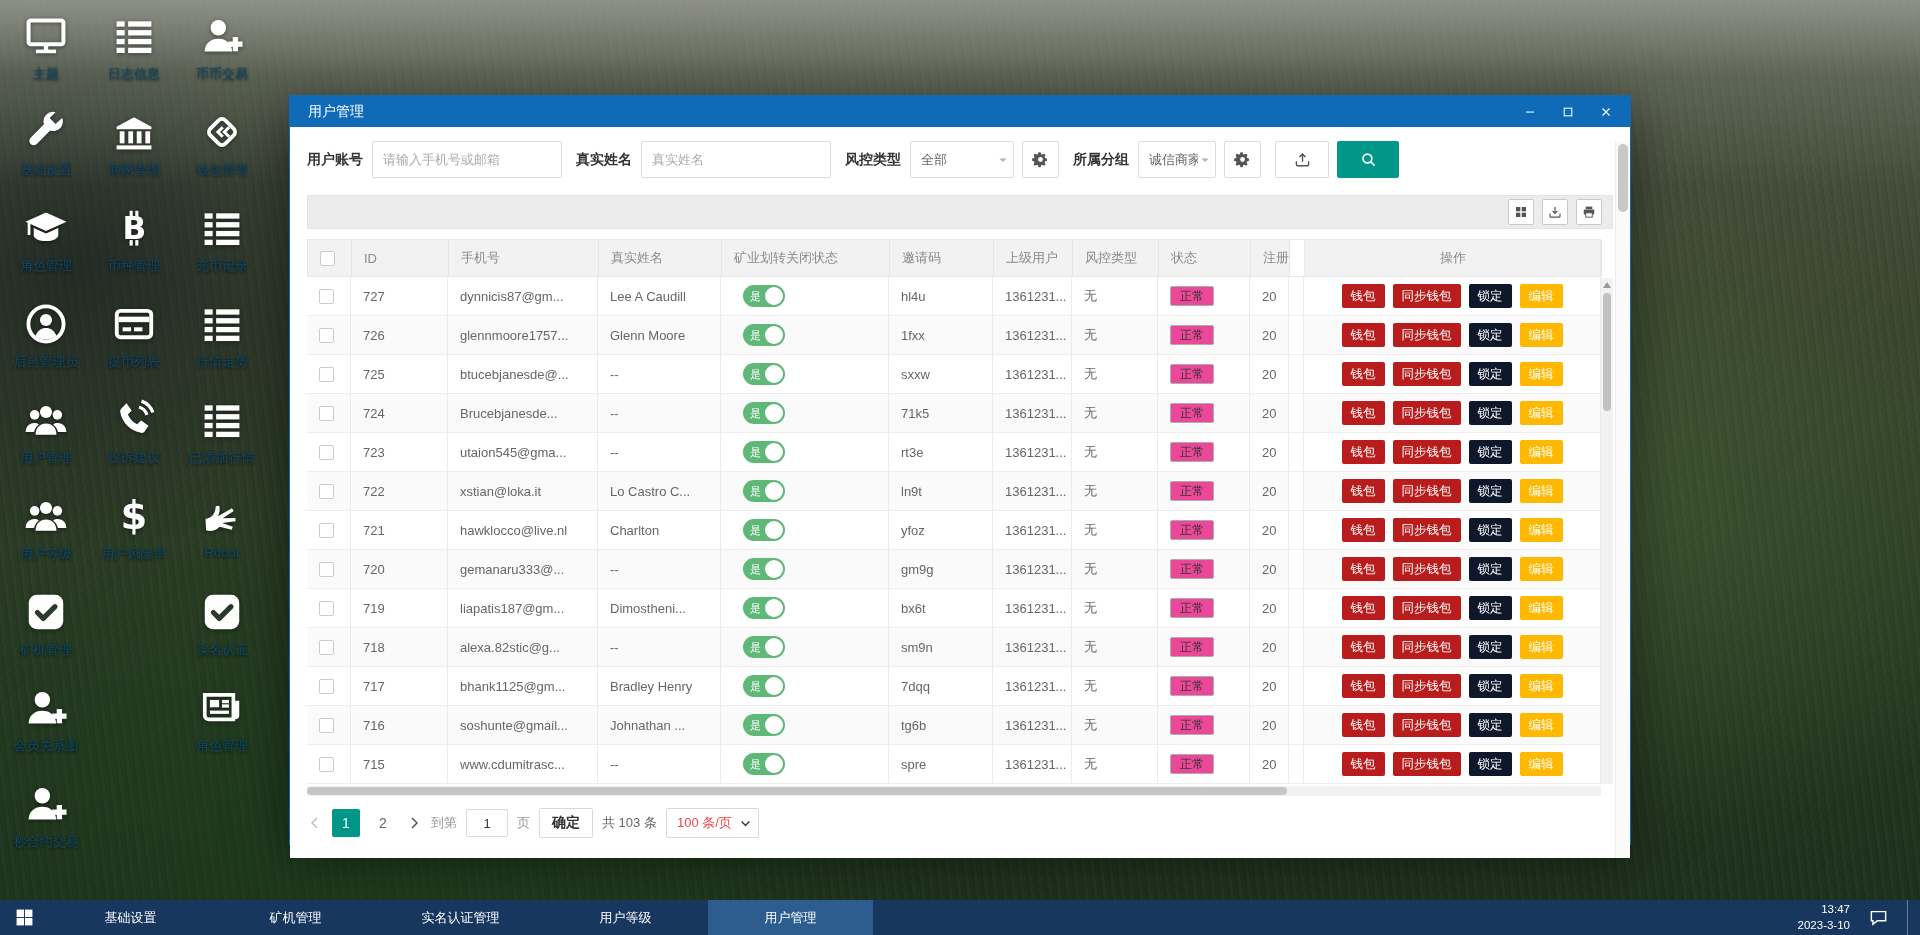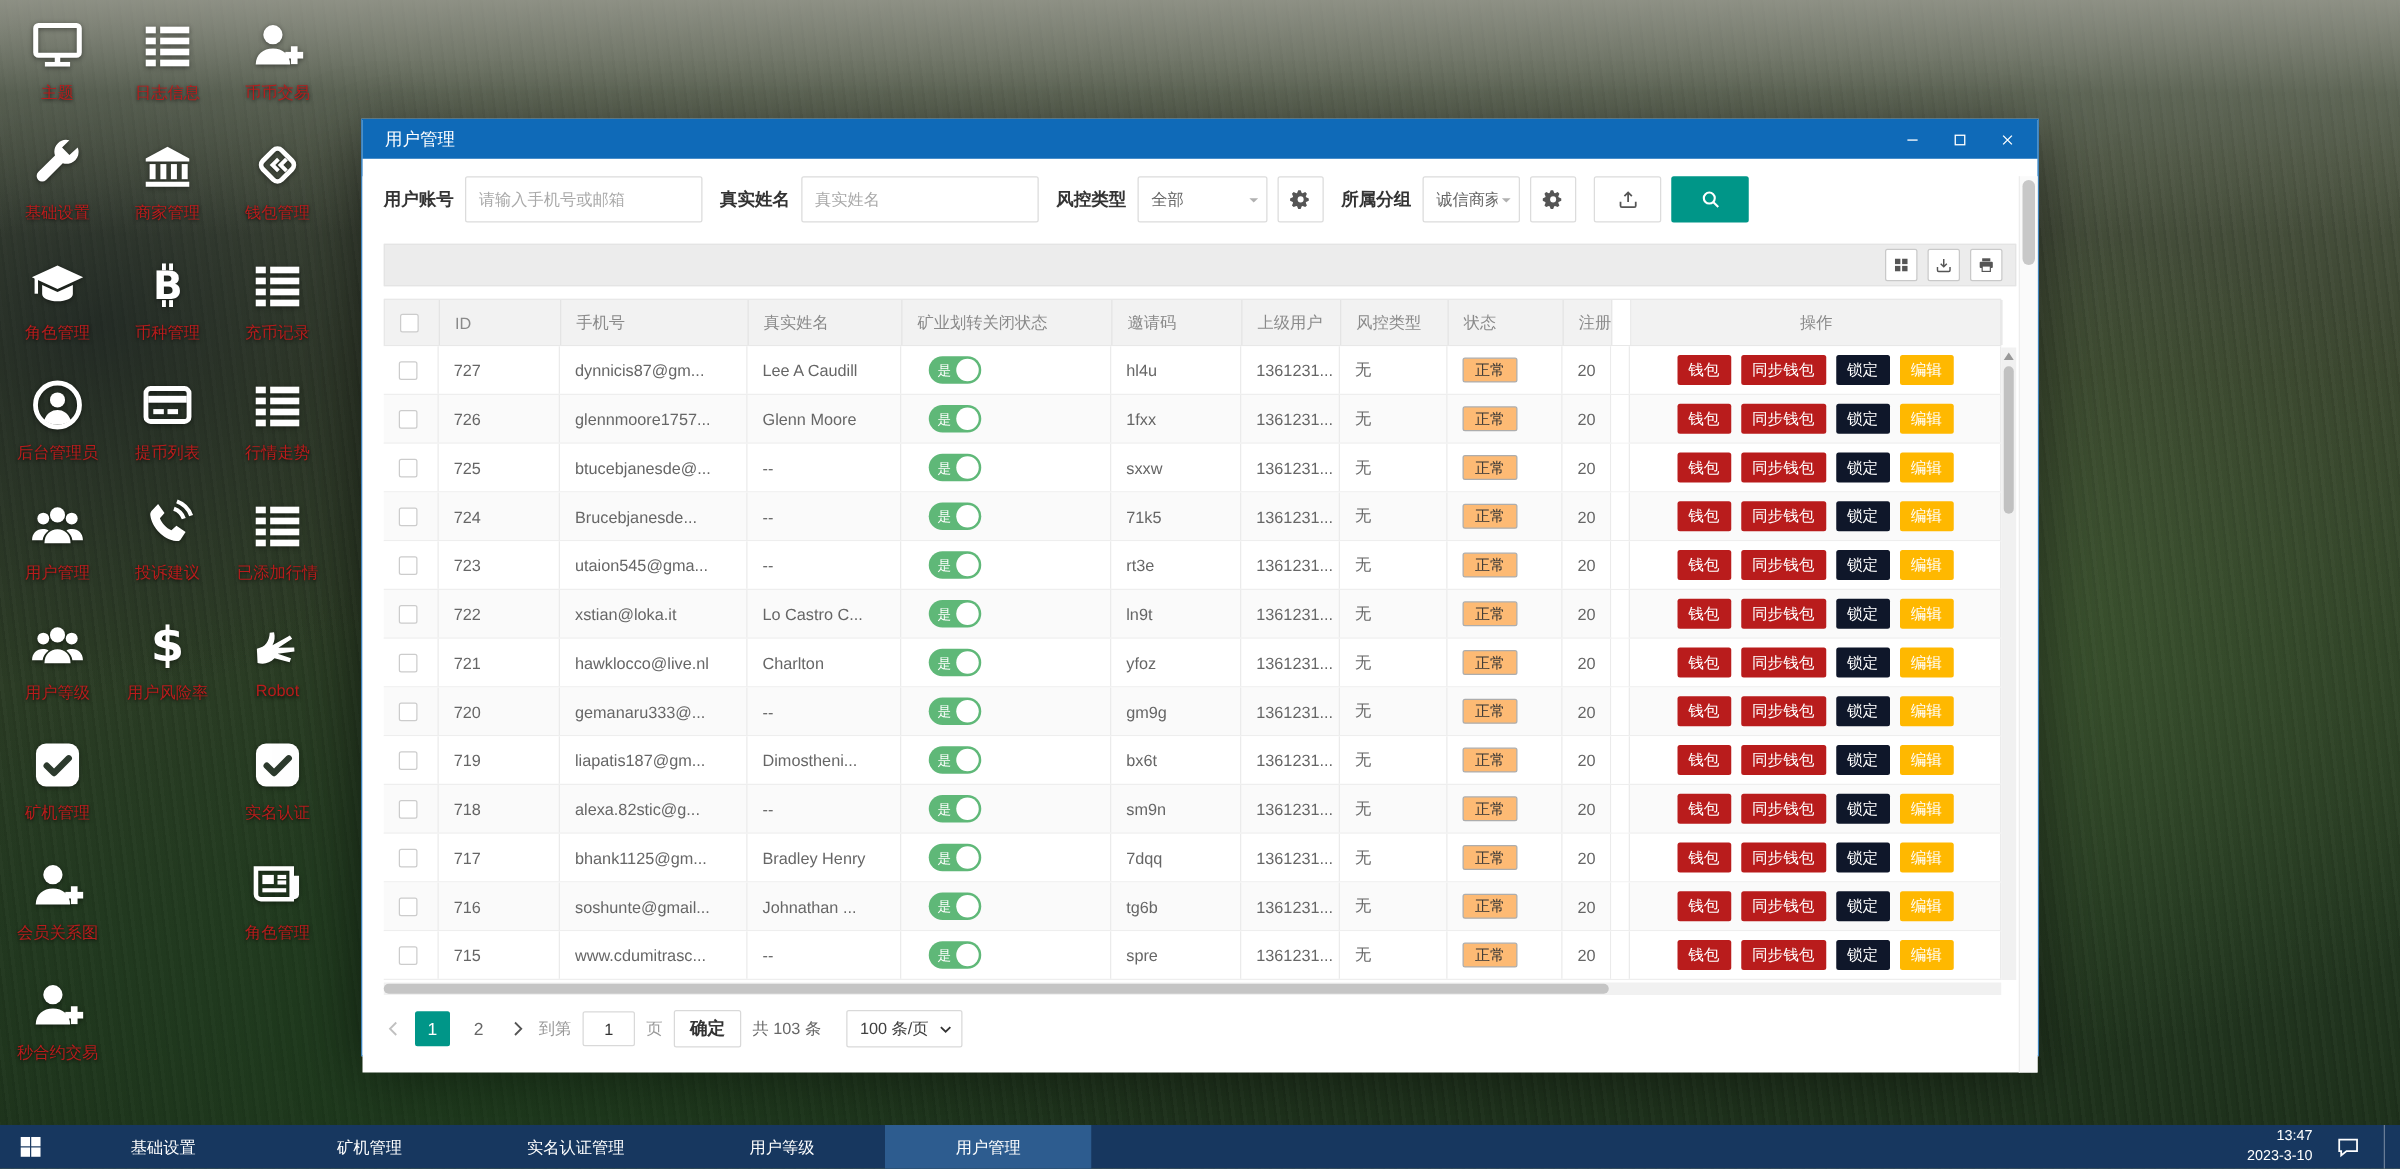--- a/index.html
+++ b/index.html
@@ -19,21 +19,21 @@
   .icon svg{width:100%;height:100%;display:block;}
 
   
   .desktop-grid{
     position:absolute; left:2px; top:6px; width:268px;
     display:grid; grid-template-columns:repeat(3,88px); grid-auto-rows:96px;
   }
   .dicon{display:flex;flex-direction:column;align-items:center;padding-top:8px;cursor:default;}
   .dicon.empty{visibility:hidden;}
   .dicon-glyph{width:44px;height:44px;color:#fff;filter:drop-shadow(0 1px 2px rgba(0,0,0,.45));}
-  .dicon-label{margin-top:7px;font-size:13px;color:#b91c1c;text-shadow:0 1px 3px rgba(0,0,0,.8);white-space:nowrap;}
+  .dicon-label{margin-top:7px;font-size:13px;color:#0c4a6e;text-shadow:0 1px 3px rgba(0,0,0,.8);white-space:nowrap;}
 
   
   .window{
     position:absolute; left:289px; top:95px; width:1342px; height:750px;
     background:#fff; border:1px solid #0f6ab8; box-shadow:0 12px 48px rgba(0,0,0,.5);
   }
   .titlebar{height:31px;background:#0f6ab8;display:flex;align-items:center;}
   .titlebar-title{color:#fff;font-size:14px;padding-left:18px;flex:1;}
   .win-controls{display:flex;align-items:center;gap:10px;padding-right:10px;}
   .win-btn{width:28px;height:22px;color:#fff;display:flex;align-items:center;justify-content:center;cursor:pointer;}
@@ -82,21 +82,21 @@
   .c-status{width:92px;}
   .c-reg{width:39px;}
   .c-spacer{width:14px;border-right:none!important;background:#fff!important;padding:0;}
   .thead .c-spacer{border-top:none;border-bottom:none;}
   .c-actions{width:298px;justify-content:center;gap:8px;padding:0 6px;border-left:1px solid #ebebeb;}
   .thead .c-actions{justify-content:center;color:#8a8a8a;}
   .checkbox{width:15px;height:15px;border:1px solid #ccc;border-radius:2px;background:#fff;cursor:pointer;}
   .toggle{position:relative;width:42px;height:22px;border-radius:11px;background:#5fb878;margin-left:10px;cursor:pointer;display:flex;align-items:center;}
   .toggle-label{color:#fff;font-size:11px;margin-left:7px;}
   .toggle-knob{position:absolute;right:2px;top:2px;width:18px;height:18px;border-radius:50%;background:#fff;}
-  .status-badge{display:inline-block;border:1px solid #adadad;border-radius:2px;background:#fdba74;color:#333;font-size:12px;padding:3px 9px;line-height:1;}
+  .status-badge{display:inline-block;border:1px solid #adadad;border-radius:2px;background:#ec4899;color:#333;font-size:12px;padding:3px 9px;line-height:1;}
   .btn{border:none;border-radius:2px;height:24px;padding:0 9px;font-size:12.5px;color:#fff;cursor:pointer;white-space:nowrap;font-family:inherit;}
   .btn.teal{background:#b91c1c;}
   .btn.red{background:#0f172a;}
   .btn.amber{background:#ffb800;}
 
   
   .table-vscroll{position:absolute;left:1294px;top:39px;width:12px;height:506px;background:#f1f1f1;}
   .table-vscroll .up{height:13px;display:flex;align-items:center;justify-content:center;cursor:pointer;}
   .tri-up{width:0;height:0;border-left:4px solid transparent;border-right:4px solid transparent;border-bottom:6px solid #999;}
   .table-vscroll .thumb{margin:2px auto 0;width:8px;height:118px;background:#c1c1c1;border-radius:4px;}
@@ -107,21 +107,21 @@
 
   
   .pagebar{display:flex;align-items:center;gap:9px;margin:12px 0 0 17px;font-size:13px;color:#666;}
   .pg-chev{width:16px;height:16px;color:#c0c0c0;cursor:pointer;}
   .pg-chev.dark{color:#555;}
   .pg-num{min-width:28px;height:28px;display:flex;align-items:center;justify-content:center;border-radius:2px;font-size:14px;cursor:pointer;}
   .pg-num.active{background:#009688;color:#fff;}
   .pg-goto-label{color:#999;}
   .pg-input{width:42px;height:28px;border:1px solid #d9d9d9;border-radius:2px;text-align:center;font-size:13px;color:#333;outline:none;font-family:inherit;}
   .pg-confirm{height:30px;padding:0 12px;background:#fff;border:1px solid #d9d9d9;border-radius:2px;font-size:14px;font-weight:600;color:#333;cursor:pointer;font-family:inherit;}
-  .pg-select{position:relative;height:30px;border:1px solid #d9d9d9;border-radius:2px;display:flex;align-items:center;padding:0 26px 0 10px;color:#404040;cursor:pointer;margin-left:11px;}
+  .pg-select{position:relative;height:30px;border:1px solid #d9d9d9;border-radius:2px;display:flex;align-items:center;padding:0 26px 0 10px;color:#ef4444;cursor:pointer;}
   .pg-select .caret{position:absolute;right:6px;top:8px;width:13px;height:13px;color:#333;}
 
   
   .taskbar{position:absolute;left:0;bottom:0;width:1920px;height:35px;background:#17375f;display:flex;align-items:stretch;z-index:50;}
   .start-btn{width:48px;display:flex;align-items:center;justify-content:center;color:#fff;cursor:pointer;}
   .start-btn .icon{width:19px;height:19px;}
   .task-item{width:165px;display:flex;align-items:center;justify-content:center;color:#fff;font-size:13px;cursor:pointer;white-space:nowrap;}
   .task-item.active{background:#2d5c8f;}
   .tb-right{margin-left:auto;display:flex;align-items:center;gap:19px;padding-right:8px;}
   .tb-clock{color:#fff;font-size:11.5px;line-height:1.35;text-align:right;}

